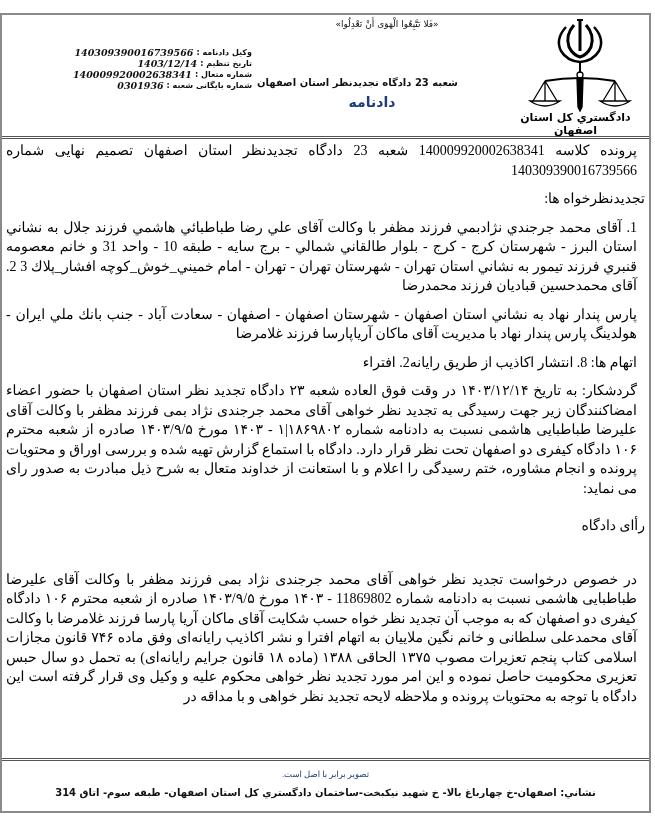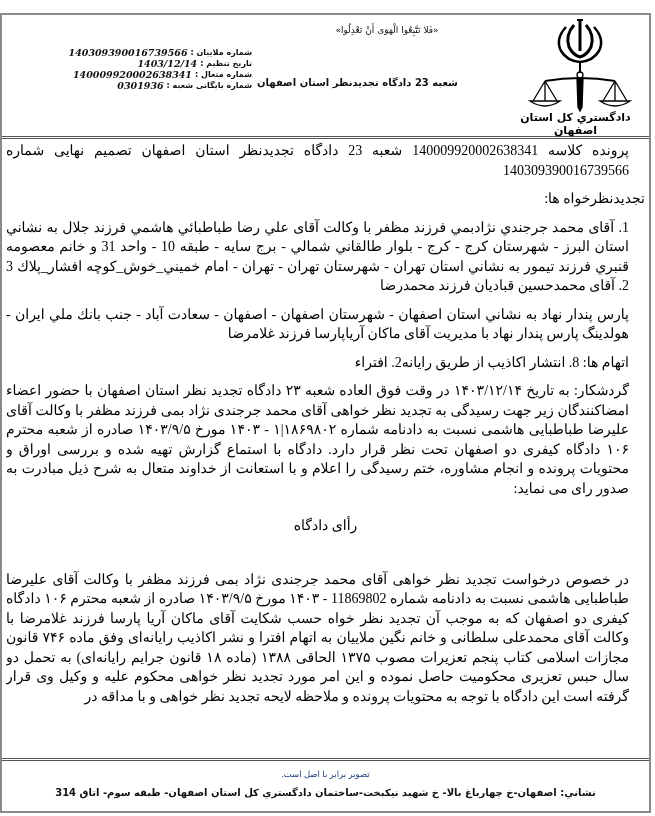--- a/index.html
+++ b/index.html
@@ -14,21 +14,21 @@
   }
   .header-inner-line {
     position: absolute; left: 0; right: 0; top: 123px; height: 0; border-top: 1px solid #555;
   }
   .emblem { position: absolute; right: 14px; top: 2px; width: 110px; height: 95px; }
   .court-name {
     position: absolute; right: 6px; top: 96px; width: 135px; text-align: center;
     font-family: "DejaVu Sans", sans-serif; font-weight: bold; font-size: 11px; color: #000; direction: rtl;
   }
   .verse {
-    position: absolute; left: 290px; top: 10px; width: 190px; text-align: center;
+    position: absolute; left: 290px; top: 4px; width: 190px; text-align: center;
     font-family: "DejaVu Sans", sans-serif; font-size: 9px; direction: rtl; color: #111;
   }
   .branch-title {
     position: absolute; left: 255px; top: 62px; width: 230px; text-align: left;
     font-family: "DejaVu Sans", sans-serif; font-weight: bold; font-size: 10px; direction: rtl; color: #111;
   }
   .doc-title {
     position: absolute; left: 255px; top: 79px; width: 230px; text-align: center;
     font-family: "DejaVu Sans", sans-serif; font-weight: bold; font-size: 14px; direction: rtl; color: #1d3e7a;
   }
@@ -37,29 +37,29 @@
     font-family: "DejaVu Serif", serif; font-weight: bold; font-size: 9.5px; direction: rtl; line-height: 11px; color: #111;
   }
   .meta-row { display: flex; direction: rtl; justify-content: flex-start; white-space: nowrap; }
   .meta-row .lbl { font-family: "DejaVu Sans", sans-serif; font-size: 8px; }
   .meta-row .val { direction: ltr; unicode-bidi: embed; margin-right: 3px; font-style: italic; }
   .body {
     position: absolute; left: 4px; right: 4px; top: 126px; bottom: 57px;
     direction: rtl; text-align: justify; font-size: 14px; line-height: 19.5px; color: #000;
     font-family: "Liberation Serif", "DejaVu Serif", serif; overflow: hidden;
   }
-  .body p { margin: 0 16px 9px 0; }
+  .body p { margin: 0 8px 9px 0; }
   .body .section-label { margin: 0 0 9px 0; }
-  .body .ruling-heading { text-align: center; margin: 18px 0 34px 0; }
+  .body .ruling-heading { text-align: right; margin: 18px 0 34px 0; }
   .footer {
     position: absolute; left: 0; right: 0; bottom: 0; height: 50px;
     border-top: 1px solid #555;
   }
   .footer-inner-line { position: absolute; left:0; right:0; bottom: 52px; border-top: 1px solid #555; }
-  .cert { position: absolute; left: 0; right: 0; top: 8px; text-align: center; font-family: Liberation Sans, sans-serif; font-size: 8.5px; color: #1d3e7a; direction: rtl; }
+  .cert { position: absolute; left: 0; right: 0; top: 8px; text-align: center; font-family: Liberation Serif, serif; font-size: 8.5px; color: #1d3e7a; direction: rtl; }
   .address { position: absolute; left: 0; right: 0; top: 26px; text-align: center; font-family: "DejaVu Sans", sans-serif; font-weight: bold; font-size: 10px; color: #111; direction: rtl; }
 </style>
 </head>
 <body>
 
 <div class="page">
 
   <div class="header">
     <svg class="emblem" viewBox="0 0 110 95">
       <g fill="none" stroke="#000" stroke-width="1.3">
@@ -79,24 +79,25 @@
         <path d="M5 84 Q20 94 35 84 Z"></path>
 
         <path d="M90 64 L78 84 M90 64 L102 84 M90 64 L90 84"></path>
         <path d="M75 84 Q90 94 105 84 Z"></path>
       </g>
     </svg>
     <div class="court-name">دادگستري کل استان اصفهان</div>
 
     <div class="verse">«فَلا تَتَّبِعُوا الْهَوَى أَنْ تَعْدِلُوا»</div>
     <div class="branch-title">شعبه 23 دادگاه تجدیدنظر استان اصفهان</div>
+    <div class="doc-title">دادنامه</div>
 
     <div class="meta">
       <div class="meta-row">
-        <span class="lbl">شماره ملاییان :</span>
+        <span class="lbl">وکیل دادنامه :</span>
         <span class="val">140309390016739566</span>
       </div>
       <div class="meta-row">
         <span class="lbl">تاریخ تنظیم :</span>
         <span class="val">1403/12/14</span>
       </div>
       <div class="meta-row">
         <span class="lbl">شماره متعال :</span>
         <span class="val">140009920002638341</span>
       </div>

